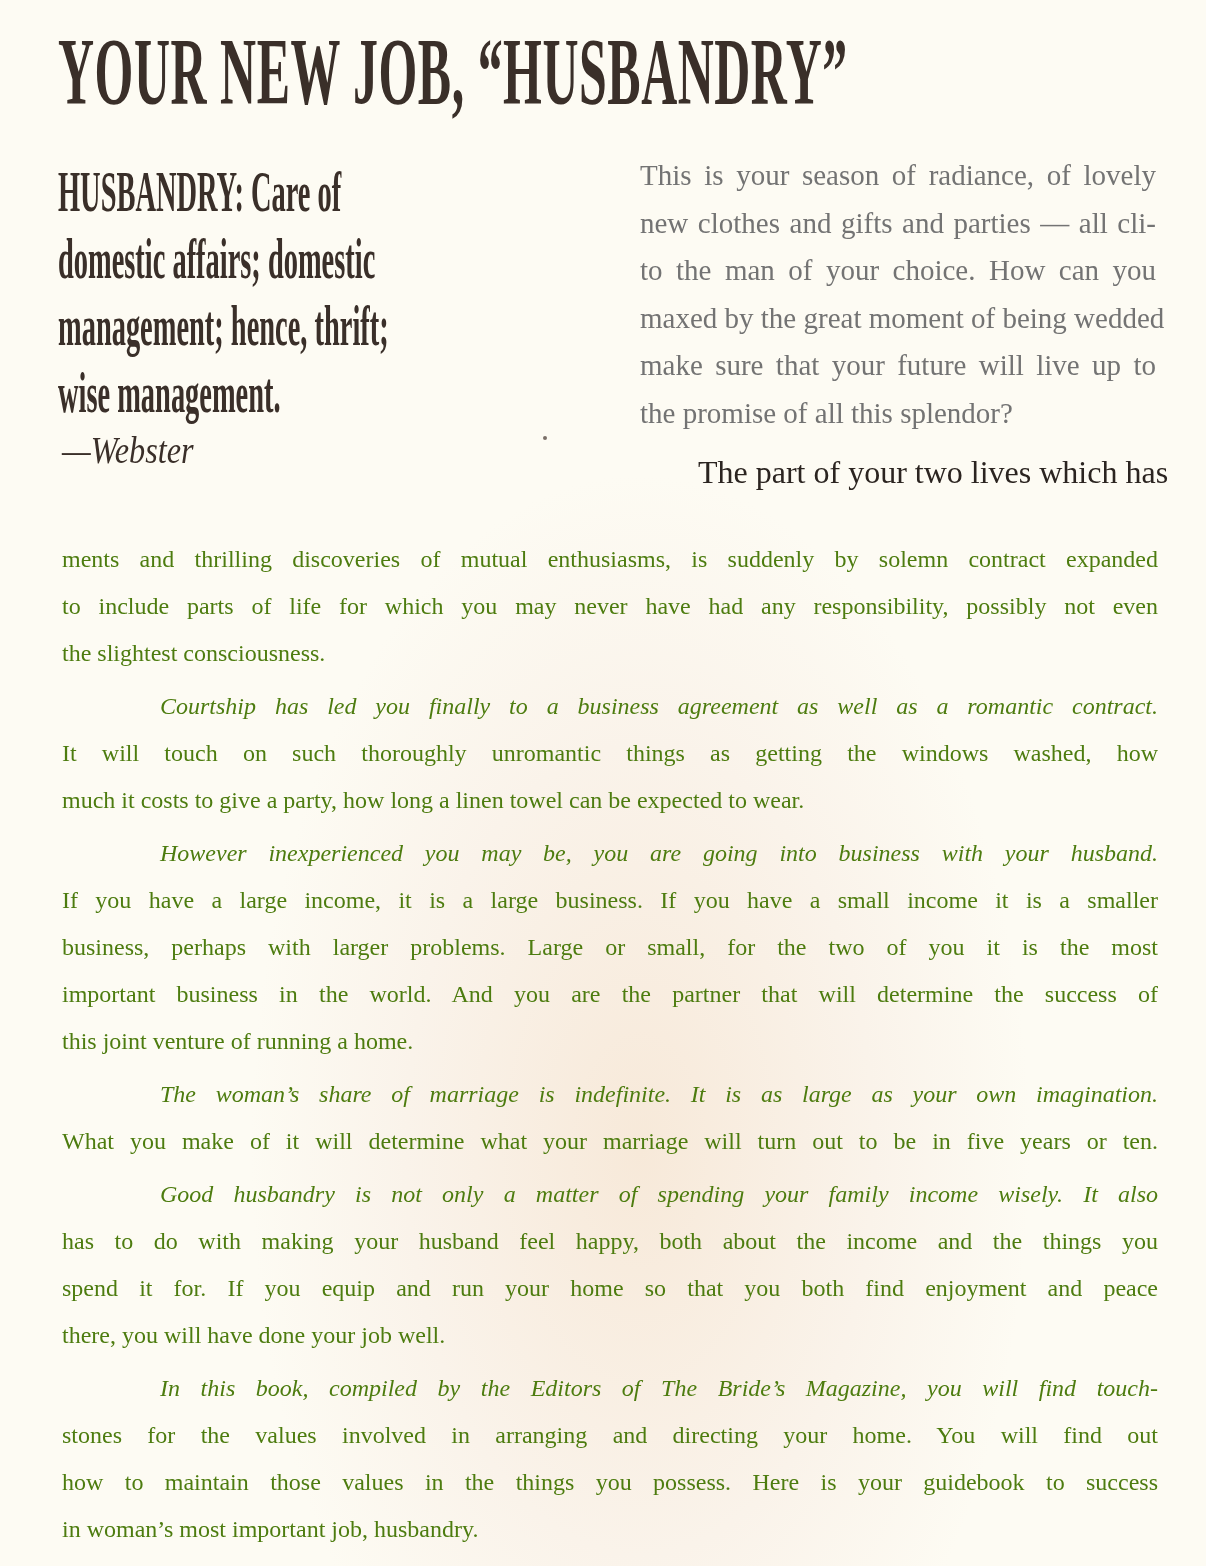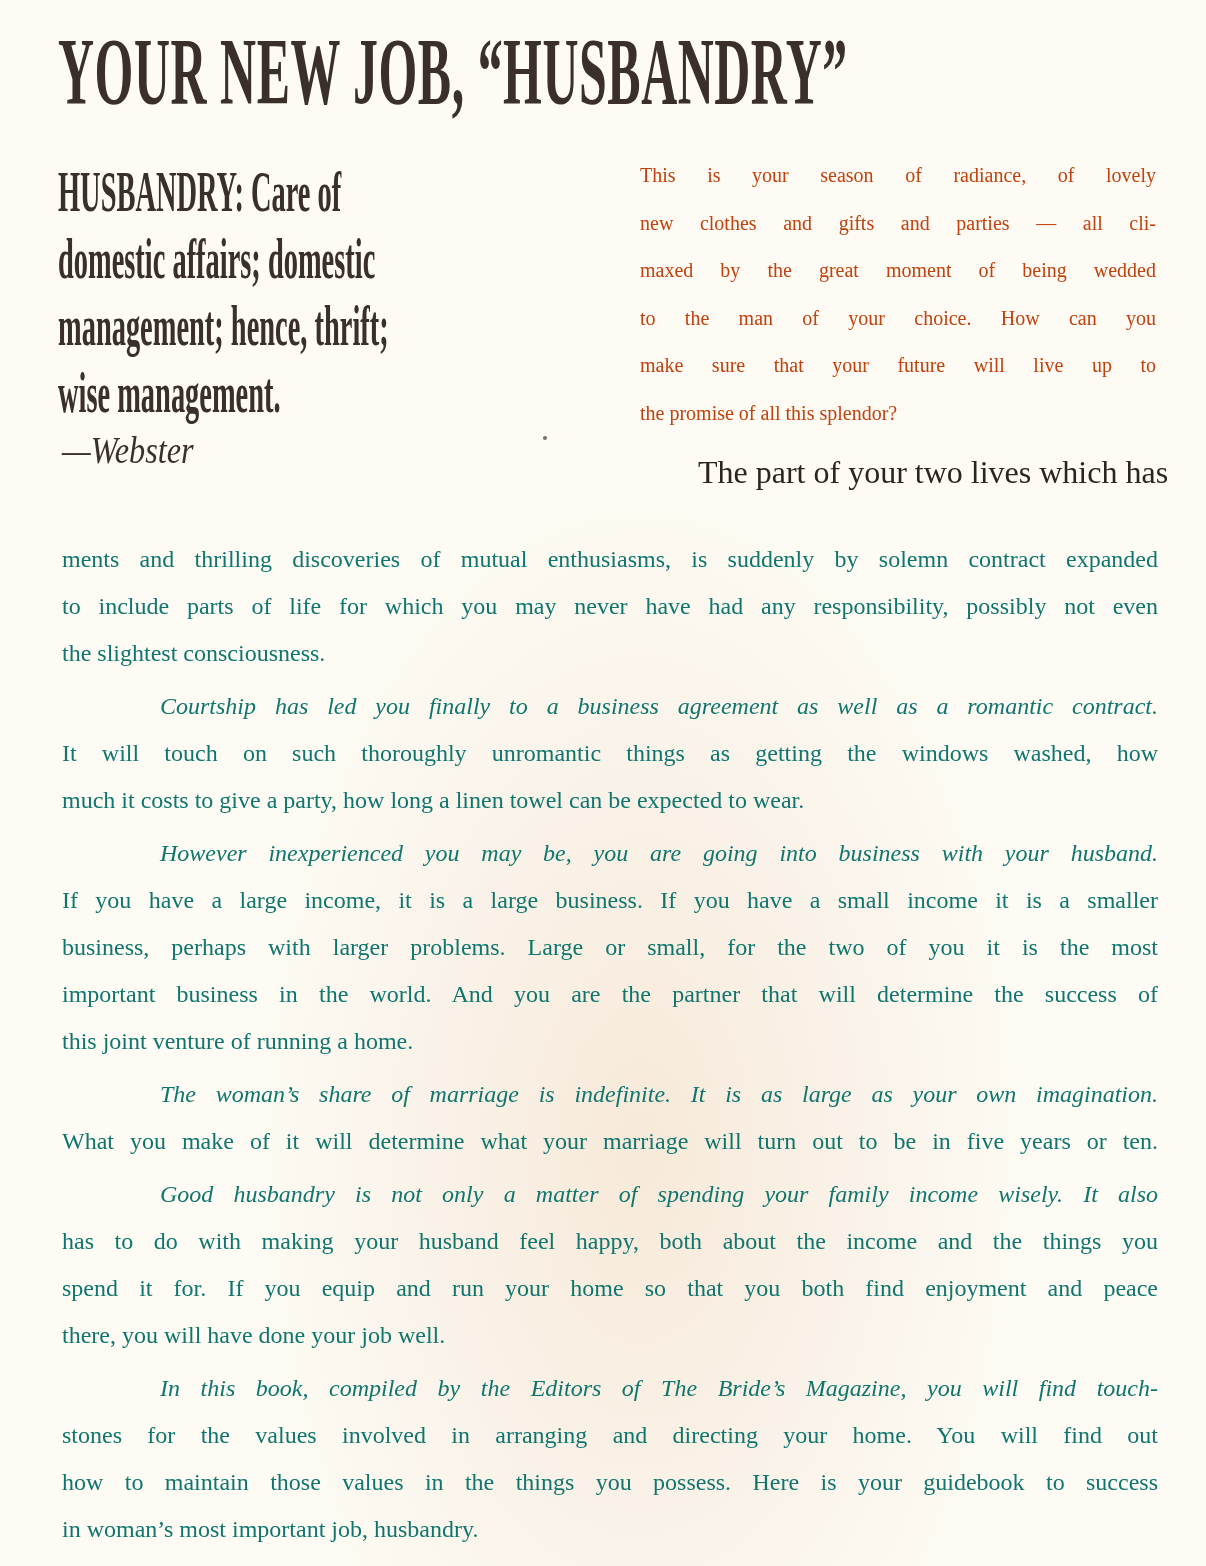--- a/index.html
+++ b/index.html
@@ -61,23 +61,23 @@
       width: 4px;
       height: 4px;
       border-radius: 50%;
       background: #7a6f68;
     }
     .right-col {
       position: absolute;
       left: 640px;
       top: 152px;
       width: 516px;
-      font-size: 20px;
+      font-size: 29px;
       line-height: 47.5px;
-      color: #c2410c;
+      color: #737373;
     }
     .right-col .line {
       display: block;
       text-align: justify;
       text-align-last: justify;
       white-space: nowrap;
     }
     .right-col .line.last { text-align-last: left; }
     .p2-start {
       position: absolute;
@@ -93,21 +93,21 @@
       text-align-last: justify;
       white-space: nowrap;
     }
     .p2-start .indent { padding-left: 58px; }
     .body-text {
       position: absolute;
       left: 62px;
       top: 536px;
       width: 1096px;
       font-size: 24px;
-      color: #0f766e;
+      color: #4d7c0f;
     }
     .body-text .para { margin: 0 0 6px 0; }
     .body-text .line {
       display: block;
       height: 47px;
       line-height: 47px;
       text-align: justify;
       text-align-last: justify;
       white-space: nowrap;
     }
@@ -125,22 +125,22 @@
   <span class="line">management; hence, thrift;</span>
   <span class="line">wise management.</span>
 </div>
 
 <div class="attribution">—Webster</div>
 <div class="speck"></div>
 
 <div class="right-col">
   <span class="line">This is your season of radiance, of lovely</span>
   <span class="line">new clothes and gifts and parties — all cli-</span>
+  <span class="line">to the man of your choice. How can you</span>
   <span class="line">maxed by the great moment of being wedded</span>
-  <span class="line">to the man of your choice. How can you</span>
   <span class="line">make sure that your future will live up to</span>
   <span class="line last">the promise of all this splendor?</span>
 </div>
 
 <div class="p2-start">
   <span class="line indent">The part of your two lives which has</span>
 </div>
 
 <div class="body-text">
   <div class="para">

